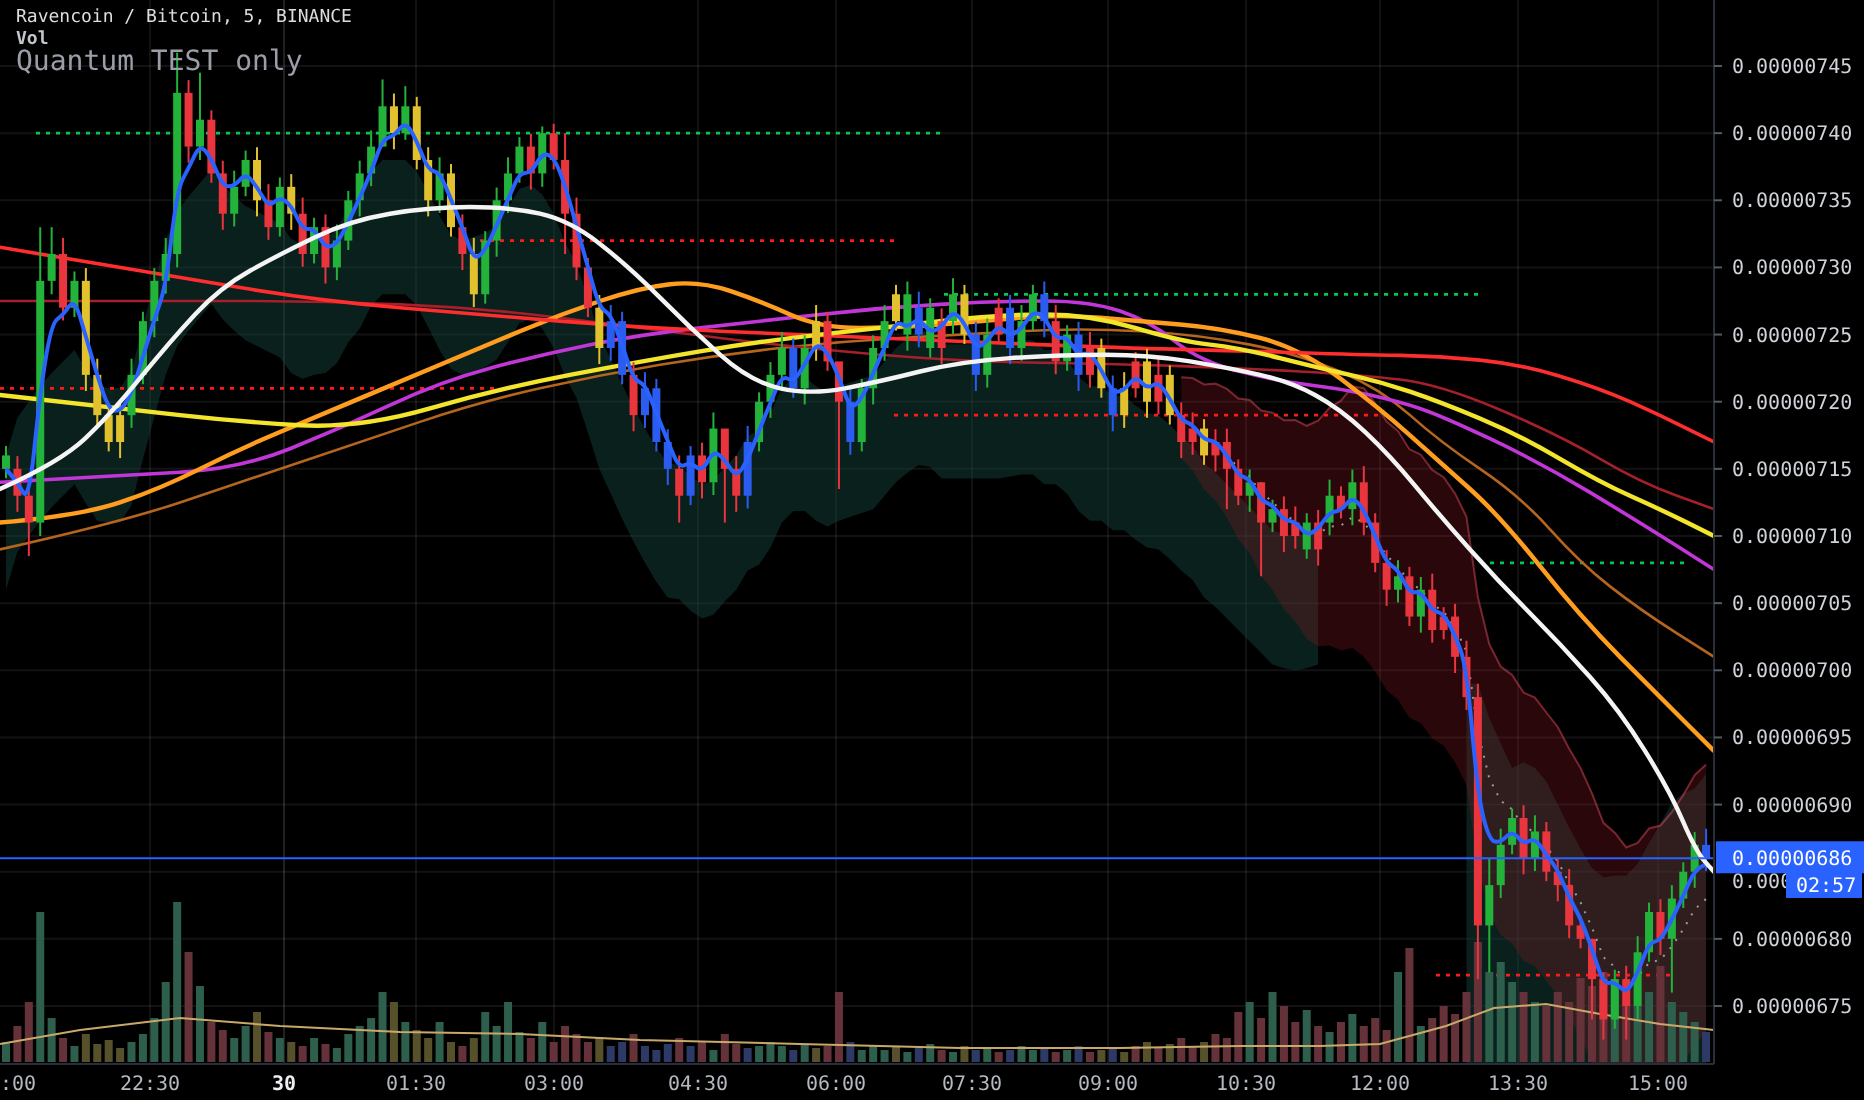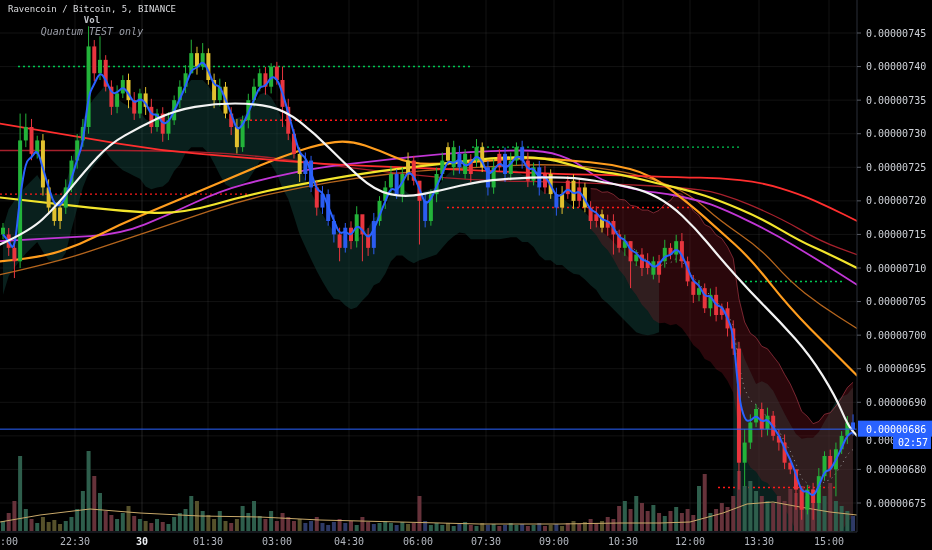--- a/index.html
+++ b/index.html
@@ -1,22 +1,22 @@
 <!DOCTYPE html>
 <html><head>
 <meta charset="utf-8">
 <style>
   html,body{margin:0;padding:0;background:#000;}
   #stage{position:relative;width:932px;height:550px;background:#000;overflow:hidden;
          font-family:"DejaVu Sans Mono","Liberation Mono",monospace;}
   #chart-svg{position:absolute;left:0;top:0;}
-  #legend{position:absolute;left:8px;top:4px;z-index:5;line-height:11px;pointer-events:none;text-align:center;}
+  #legend{position:absolute;left:8px;top:4px;z-index:5;line-height:11px;pointer-events:none;}
   #legend .l1{color:#dcdde0;font-size:9px;}
   #legend .l2{color:#c2c5cb;font-size:9px;font-weight:bold;}
-  #legend .l3{color:#9b9ea8;font-size:10px;font-style:italic;}
+  #legend .l3{color:#9b9ea8;font-size:14px;}
   text{font-family:"DejaVu Sans Mono","Liberation Mono",monospace;}
   .pa-label{fill:#cfd2d8;font-size:10px;}
   .ta-label{fill:#b4b8c0;font-size:10px;text-anchor:middle;}
   .ta-label.day{fill:#eceef2;font-weight:bold;}
   .plabel-text{fill:#fff;font-size:10px;}
 </style>
 </head>
 <body>
 
 <div id="stage">

